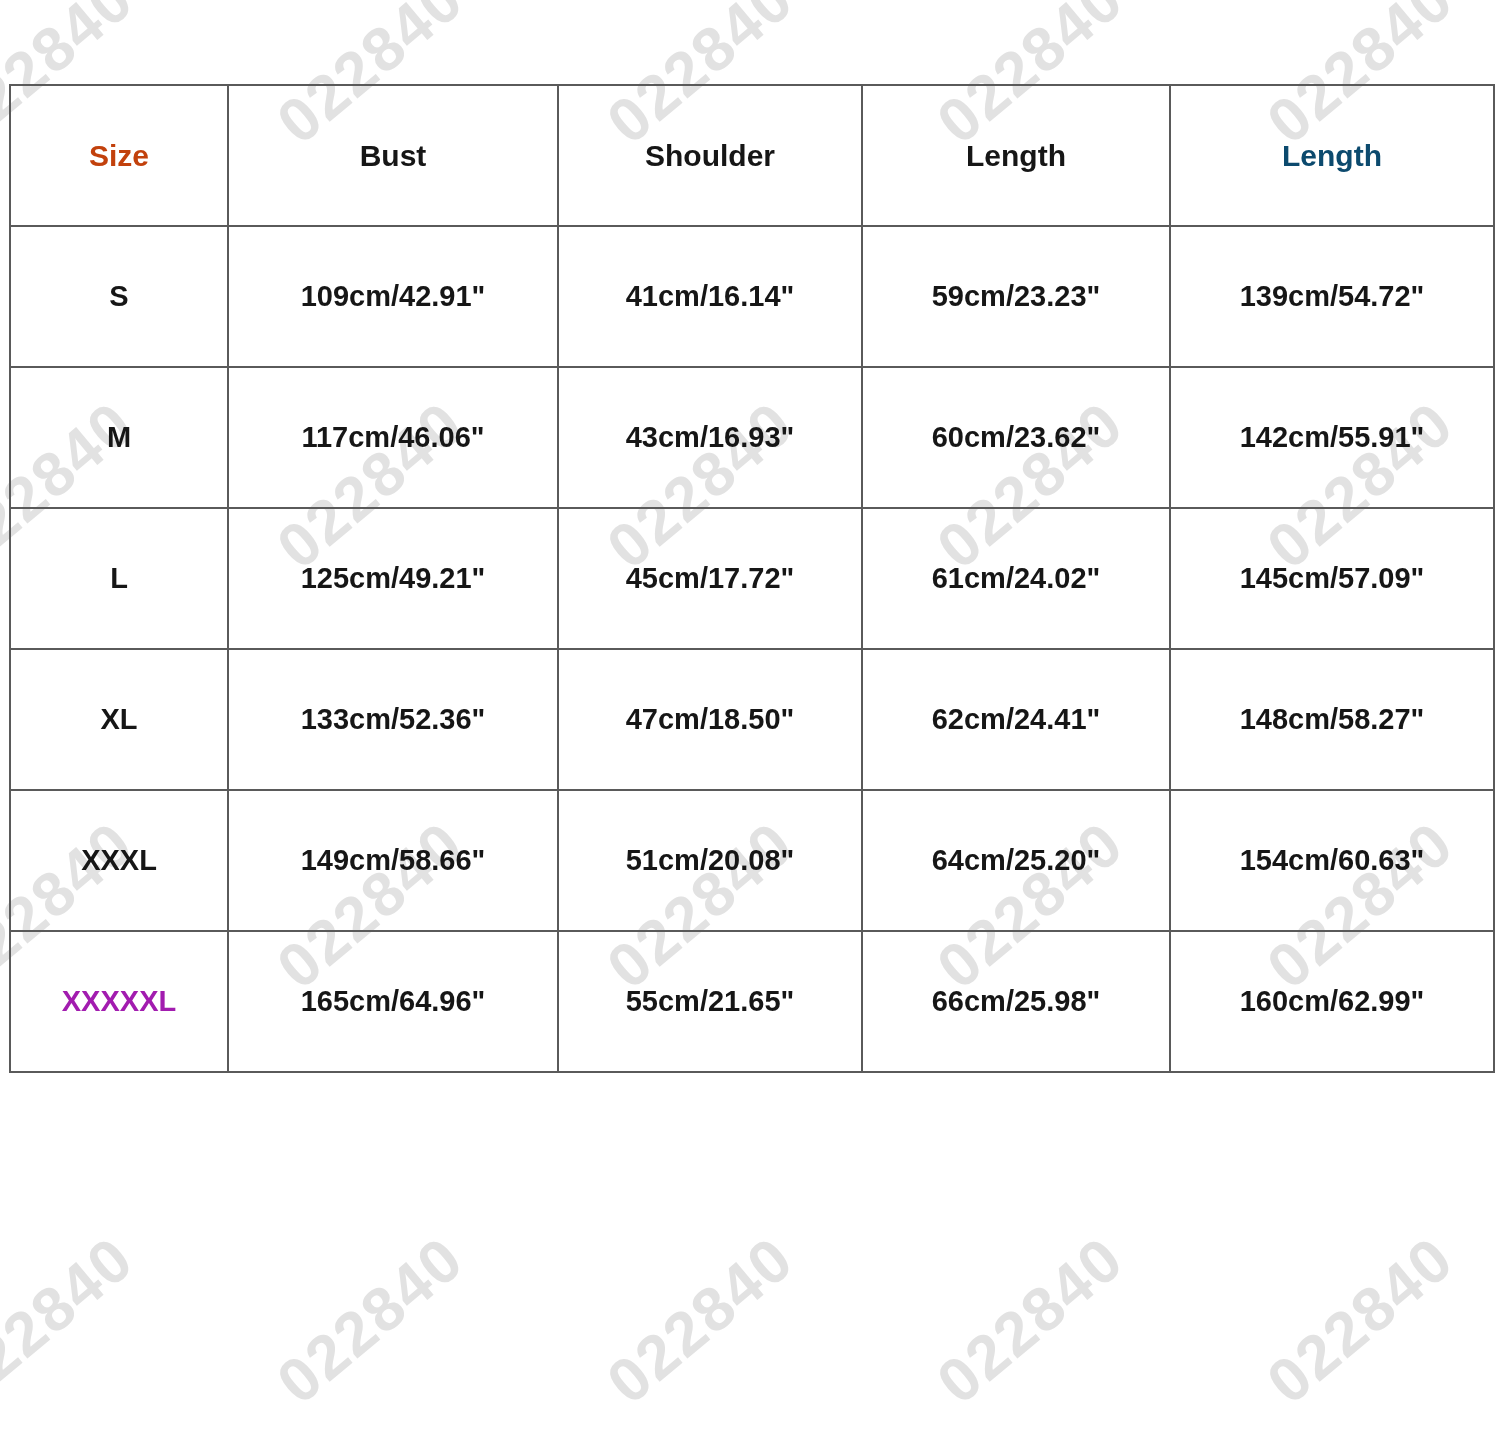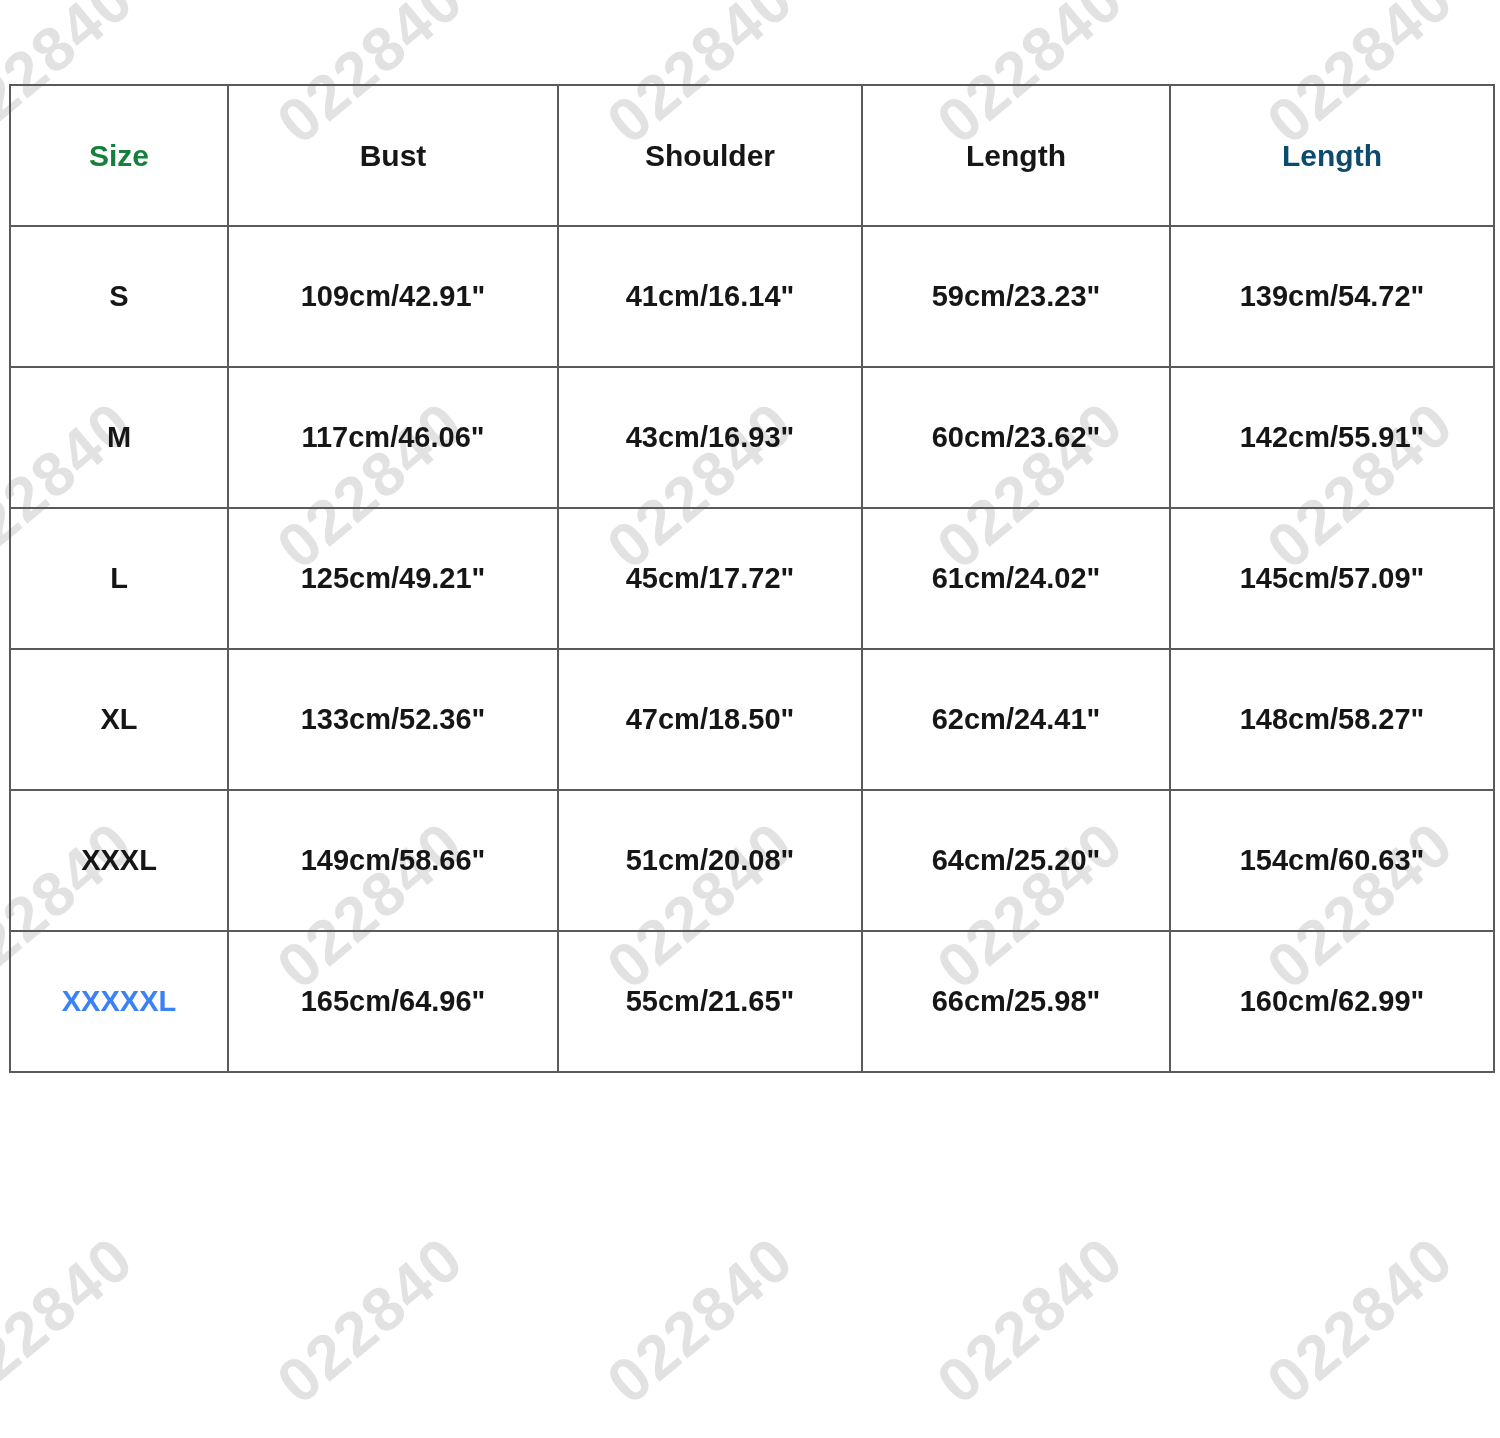--- a/index.html
+++ b/index.html
@@ -84,21 +84,21 @@
 <table id="size-table">
   <colgroup>
     <col style="width: 218px">
     <col style="width: 330px">
     <col style="width: 304px">
     <col style="width: 308px">
     <col style="width: 324px">
   </colgroup>
   <thead>
     <tr>
-        <th style="color: #15803d; border-color: rgb(90, 90, 90);">Size</th>
+        <th style="color: #c2410c; border-color: rgb(90, 90, 90);">Size</th>
         <th style="color: rgb(22, 22, 22); border-color: rgb(90, 90, 90);">Bust</th>
         <th style="color: rgb(22, 22, 22); border-color: rgb(90, 90, 90);">Shoulder</th>
         <th style="color: rgb(22, 22, 22); border-color: rgb(90, 90, 90);">Length</th>
         <th style="color: #0c4a6e; border-color: rgb(90, 90, 90);">Length</th>
       </tr>
   </thead>
   <tbody>
       <tr>
         <td style="color: rgb(22, 22, 22); border-color: rgb(90, 90, 90);">S</td>
         <td style="color: rgb(22, 22, 22); border-color: rgb(90, 90, 90);">109cm/42.91"</td>
@@ -128,20 +128,20 @@
         <td style="color: rgb(22, 22, 22); border-color: rgb(90, 90, 90);">148cm/58.27"</td>
       </tr>
       <tr>
         <td style="color: rgb(22, 22, 22); border-color: rgb(90, 90, 90); margin-top: 16px;">XXXL</td>
         <td style="color: rgb(22, 22, 22); border-color: rgb(90, 90, 90);">149cm/58.66"</td>
         <td style="color: rgb(22, 22, 22); border-color: rgb(90, 90, 90);">51cm/20.08"</td>
         <td style="color: rgb(22, 22, 22); border-color: rgb(90, 90, 90);">64cm/25.20"</td>
         <td style="color: rgb(22, 22, 22); border-color: rgb(90, 90, 90);">154cm/60.63"</td>
       </tr>
       <tr>
-        <td style="color: #3b82f6; border-color: rgb(90, 90, 90); margin-top: 36px;">XXXXXL</td>
+        <td style="color: #a21caf; border-color: rgb(90, 90, 90); margin-top: 36px;">XXXXXL</td>
         <td style="color: rgb(22, 22, 22); border-color: rgb(90, 90, 90);">165cm/64.96"</td>
         <td style="color: rgb(22, 22, 22); border-color: rgb(90, 90, 90);">55cm/21.65"</td>
         <td style="color: rgb(22, 22, 22); border-color: rgb(90, 90, 90);">66cm/25.98"</td>
         <td style="color: rgb(22, 22, 22); border-color: rgb(90, 90, 90);">160cm/62.99"</td>
       </tr>
     </tbody>
 </table>
 
 </body></html>

